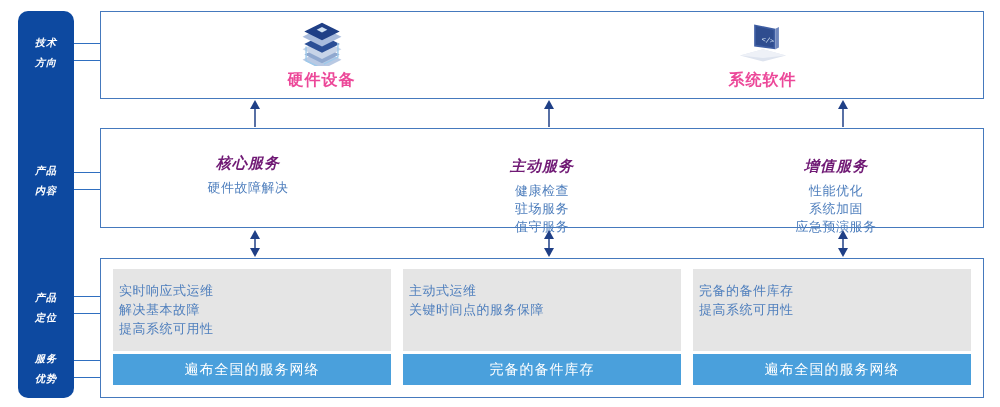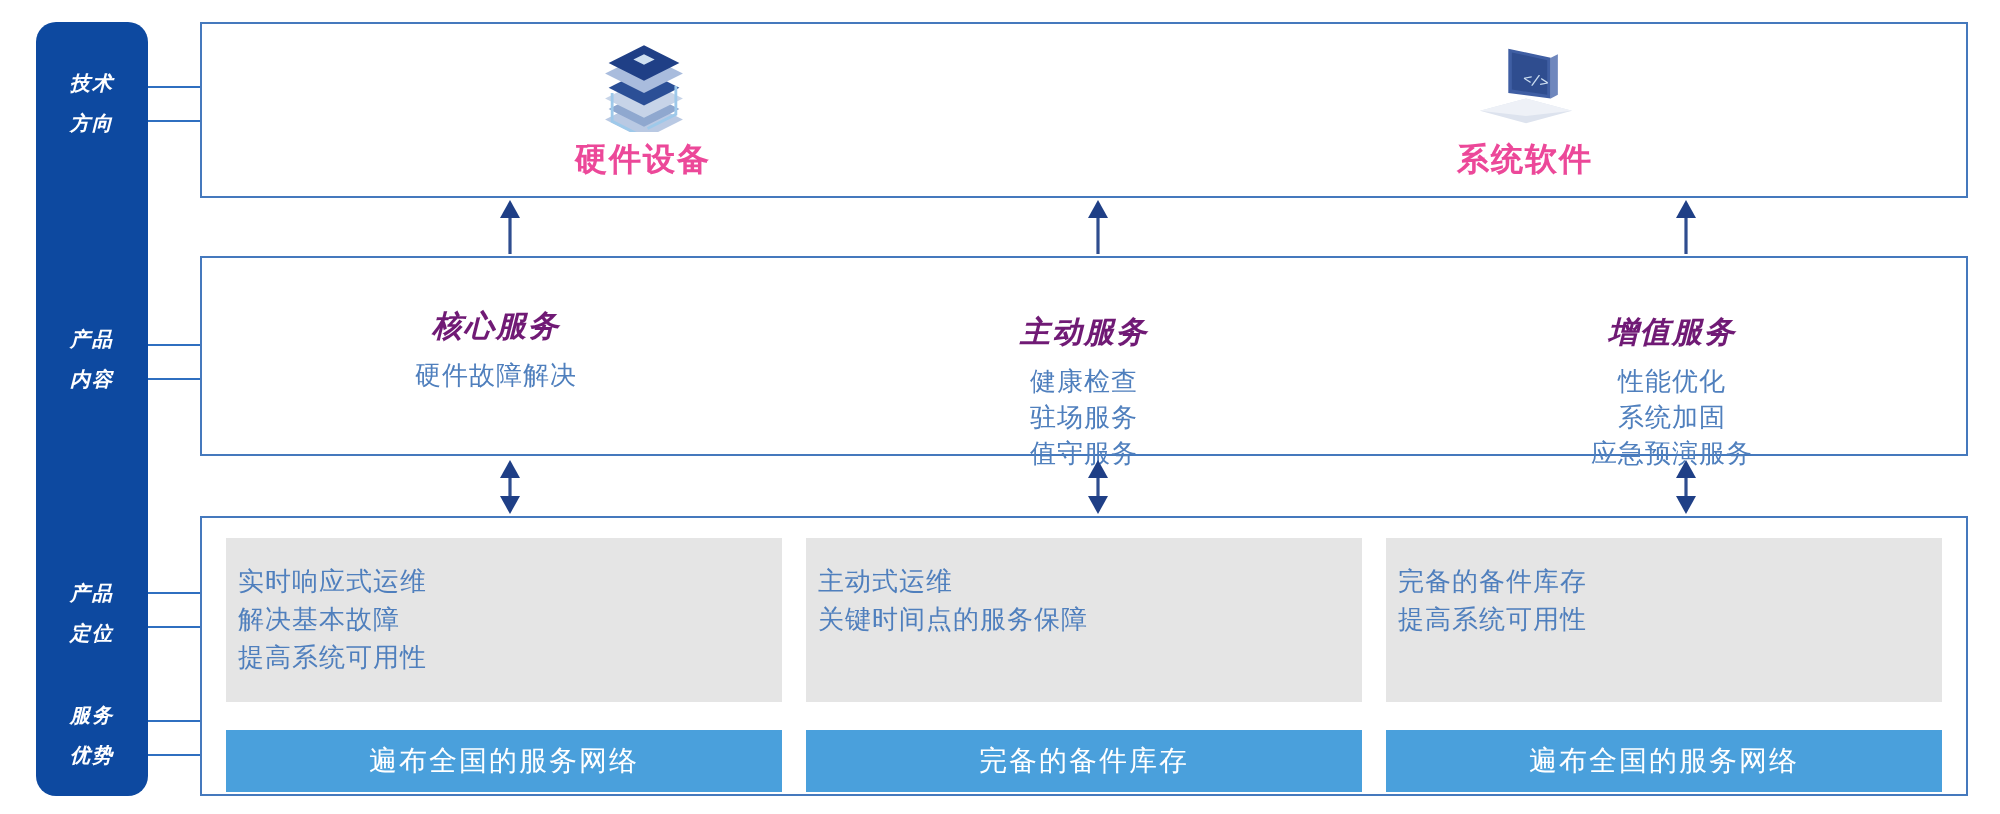--- a/index.html
+++ b/index.html
@@ -76,21 +76,21 @@
   }
   .pos-card{
     flex:1;background:#e5e5e5;
     padding:12px 6px 13px;text-align:left;
     box-sizing:border-box;
   }
   .pos-line{
     font-size:13px;color:#4f7fbd;line-height:19px;letter-spacing:.5px;
   }
   .adv-row{
-    position:absolute;left:12px;right:12px;bottom:1px;
+    position:absolute;left:12px;right:12px;bottom:12px;
     display:flex;gap:12px;
   }
   .adv-bar{
     flex:1;background:#4aa0dc;
     height:31px;display:flex;align-items:center;justify-content:center;
     color:#ffffff;font-size:14px;letter-spacing:1px;
     box-sizing:border-box;
   }
 
   

